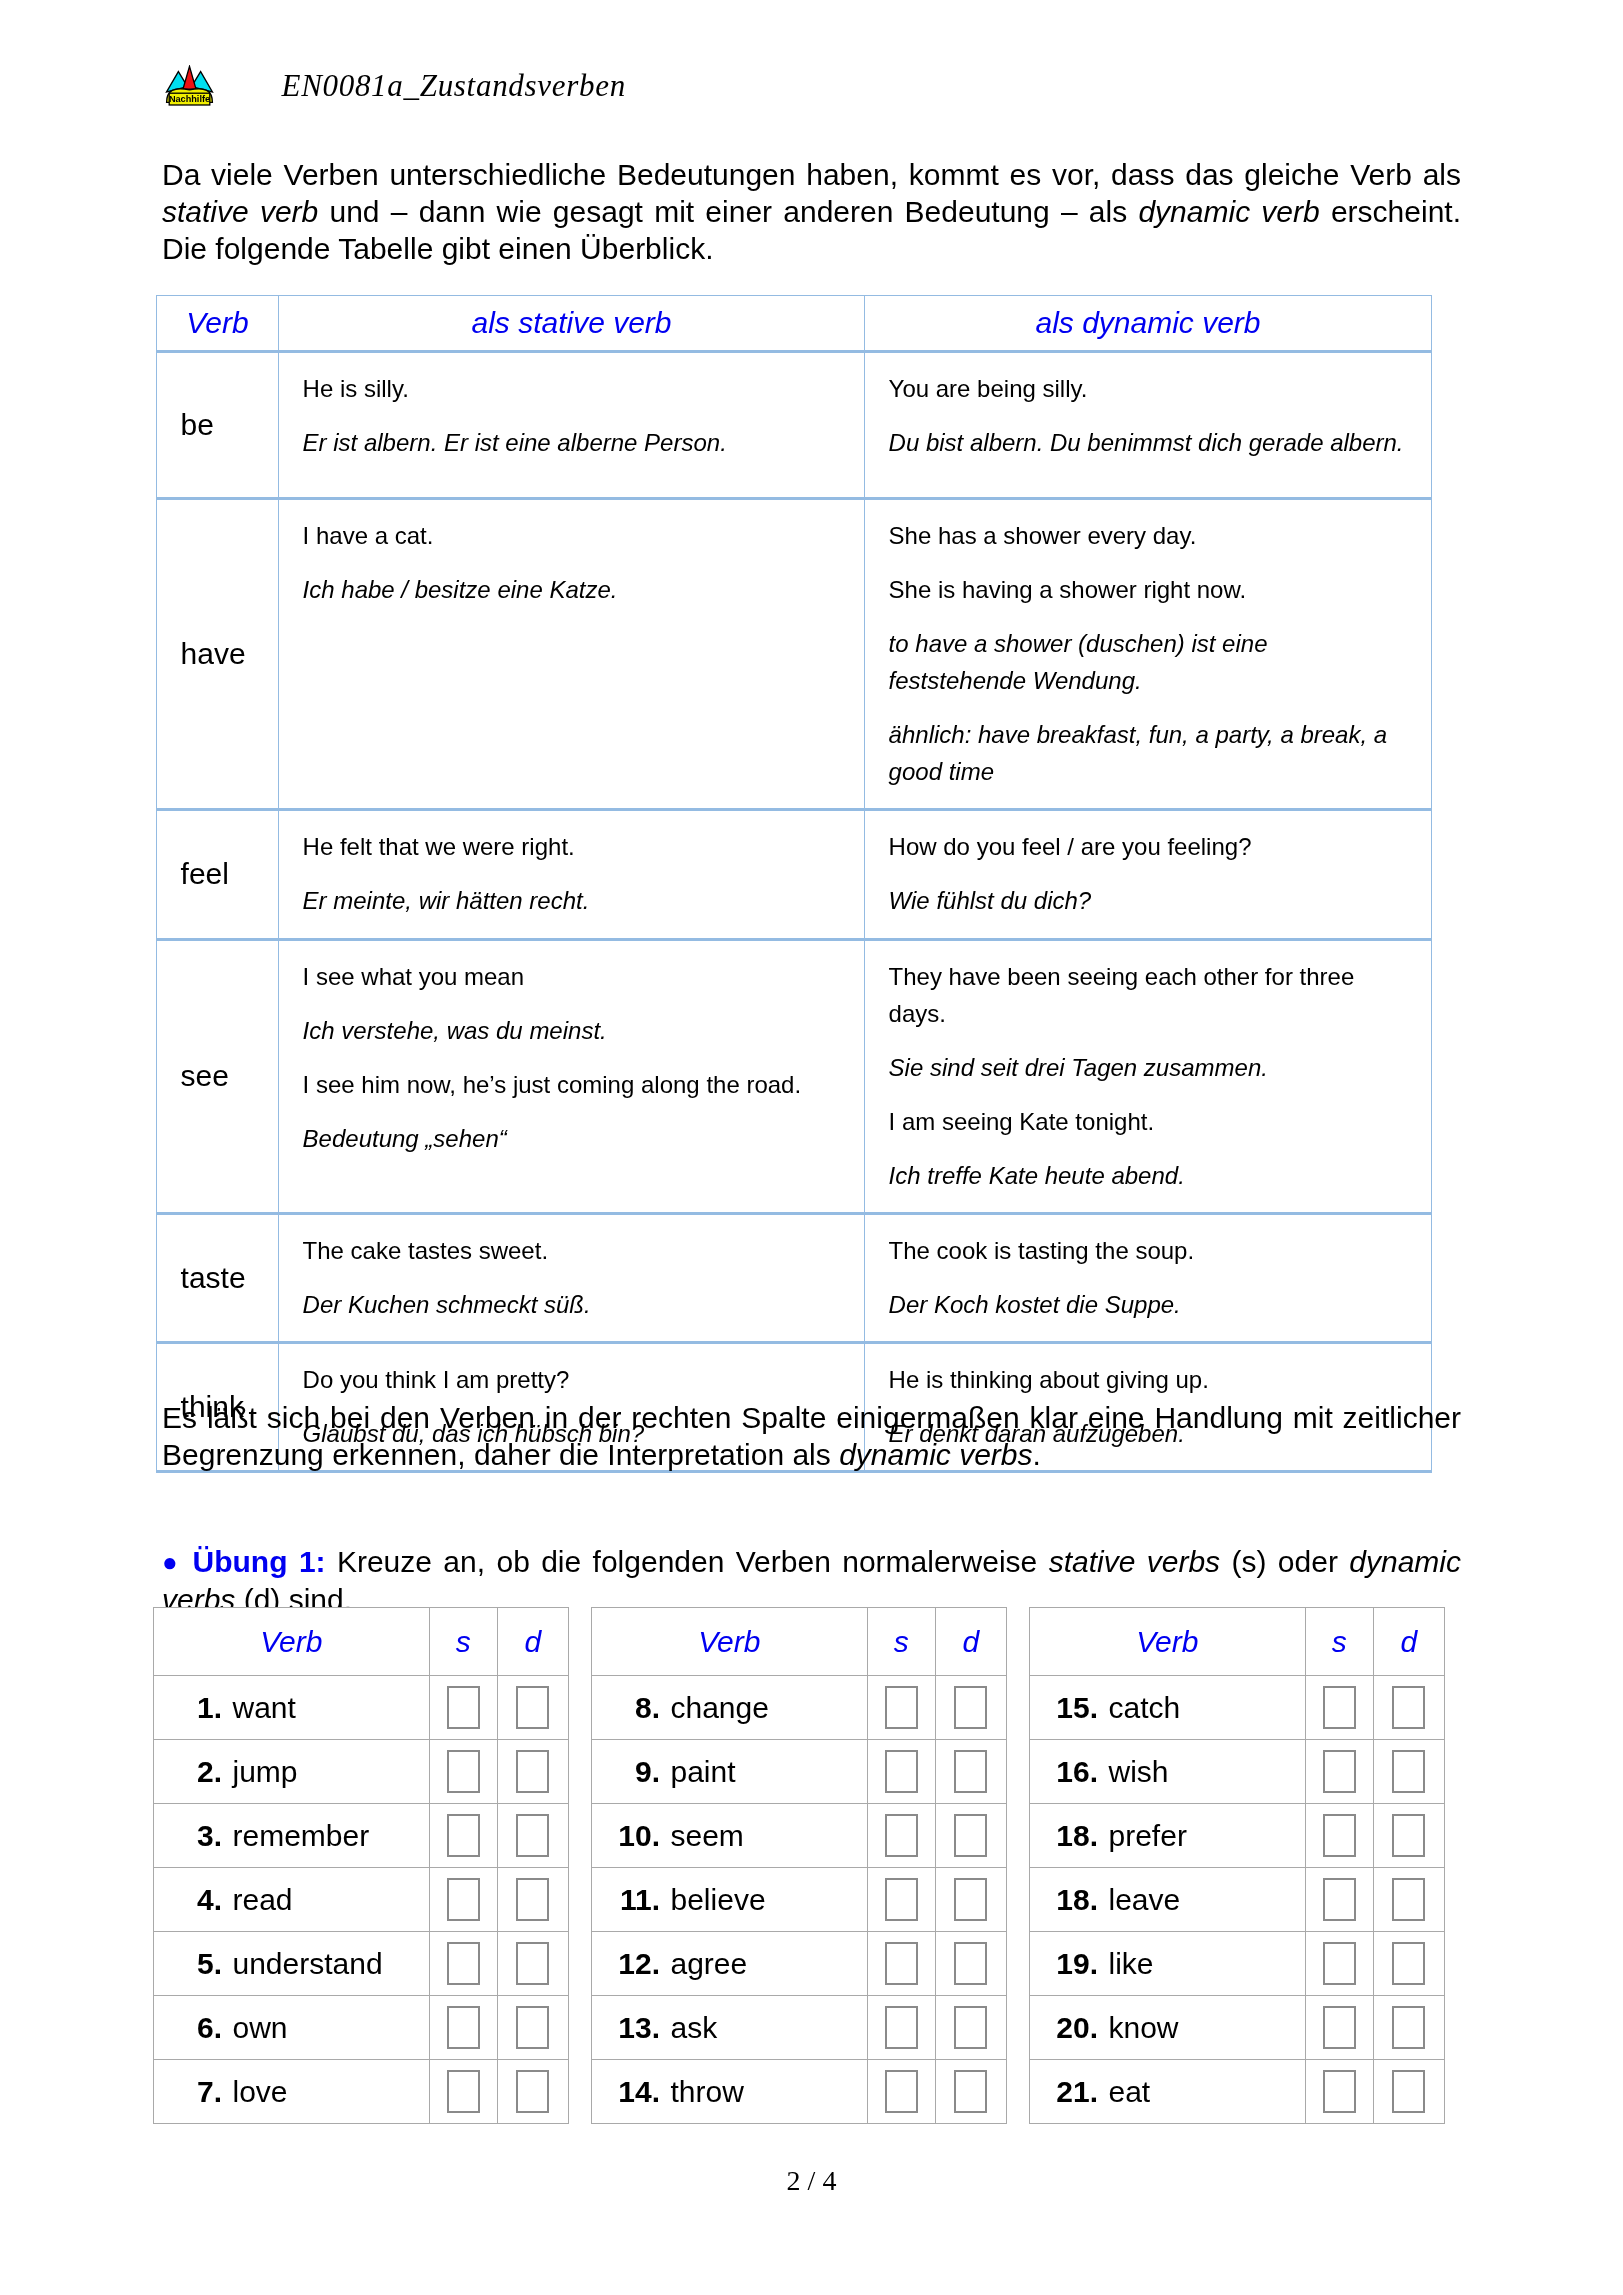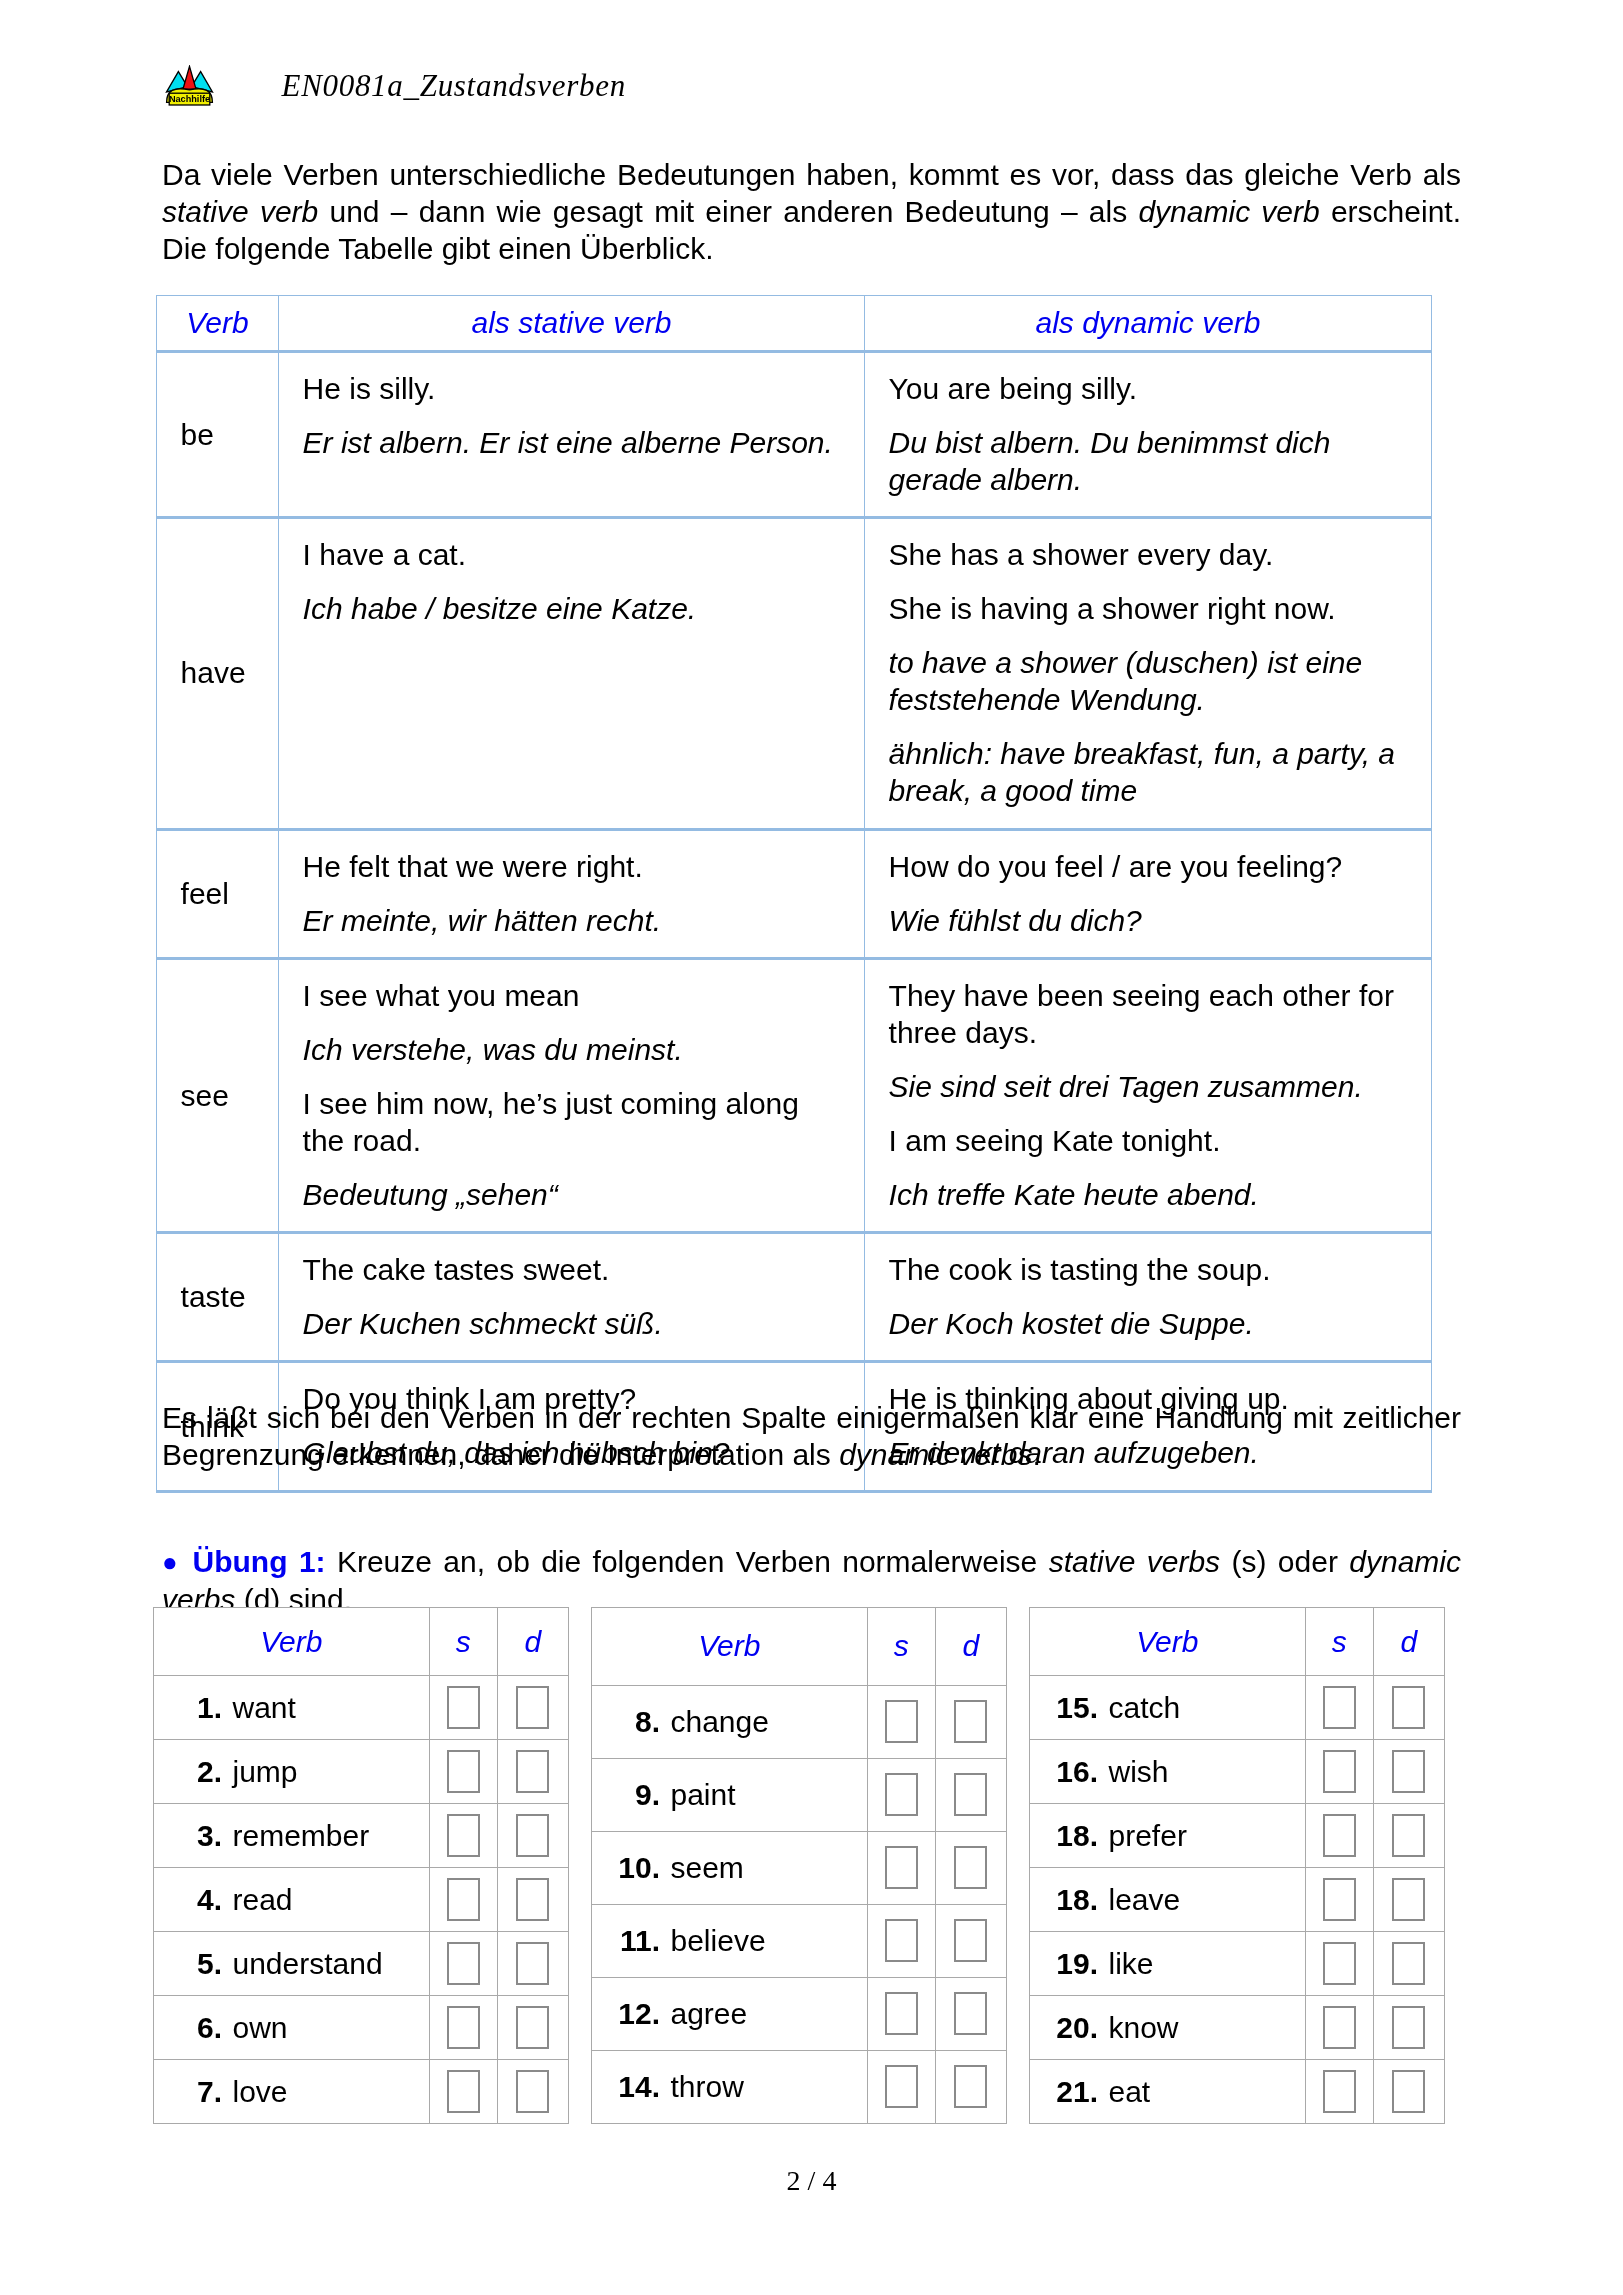--- a/index.html
+++ b/index.html
@@ -34,21 +34,21 @@
   }
   .main-table th, .main-table td { border:1.3px solid #94bbe2; }
   .main-table th { border-bottom-width:3.3px; }
   .main-table td { border-bottom-width:3.3px; }
   .main-table th {
     color:#0000f0; font-style:italic; font-weight:normal;
     font-size:30px; text-align:center; height:54px; padding:0;
   }
   .verb-cell { vertical-align:middle; padding:0 0 0 23.6px; font-size:30px; }
   .ex-cell { vertical-align:top; padding:17px 19.6px 1.3px 23.6px; }
-  .ex-cell p { margin:0 0 17px 0; font-size:30px; line-height:37px; text-align:left; }
+  .ex-cell p { margin:0 0 17px 0; font-size:24px; line-height:37px; text-align:left; }
   p.de { font-style:italic; }
 
   
   .ex-wrap { position:absolute; left:153px; top:1607px; display:flex; gap:22px; }
   .ex-table { border-collapse:collapse; table-layout:fixed; width:416px; background:#fff; }
   .ex-table th, .ex-table td { border:1.3px solid #a9a9a9; padding:0; }
   .ex-table th {
     color:#0000f0; font-style:italic; font-weight:normal;
     font-size:30px; text-align:center; height:67px;
   }
@@ -307,20 +307,29 @@
       <tr>
         <td class="v"><span class="num">12.</span><span>agree</span></td>
         <td class="cb-cell">
               <div class="checkbox"></div>
             </td>
         <td class="cb-cell">
               <div class="checkbox"></div>
             </td>
       </tr>
       <tr>
+        <td class="v"><span class="num">13.</span><span>ask</span></td>
+        <td class="cb-cell">
+              <div class="checkbox"></div>
+            </td>
+        <td class="cb-cell">
+              <div class="checkbox"></div>
+            </td>
+      </tr>
+      <tr>
         <td class="v"><span class="num">14.</span><span>throw</span></td>
         <td class="cb-cell">
               <div class="checkbox"></div>
             </td>
         <td class="cb-cell">
               <div class="checkbox"></div>
             </td>
       </tr>
     </tbody>
       </table>

